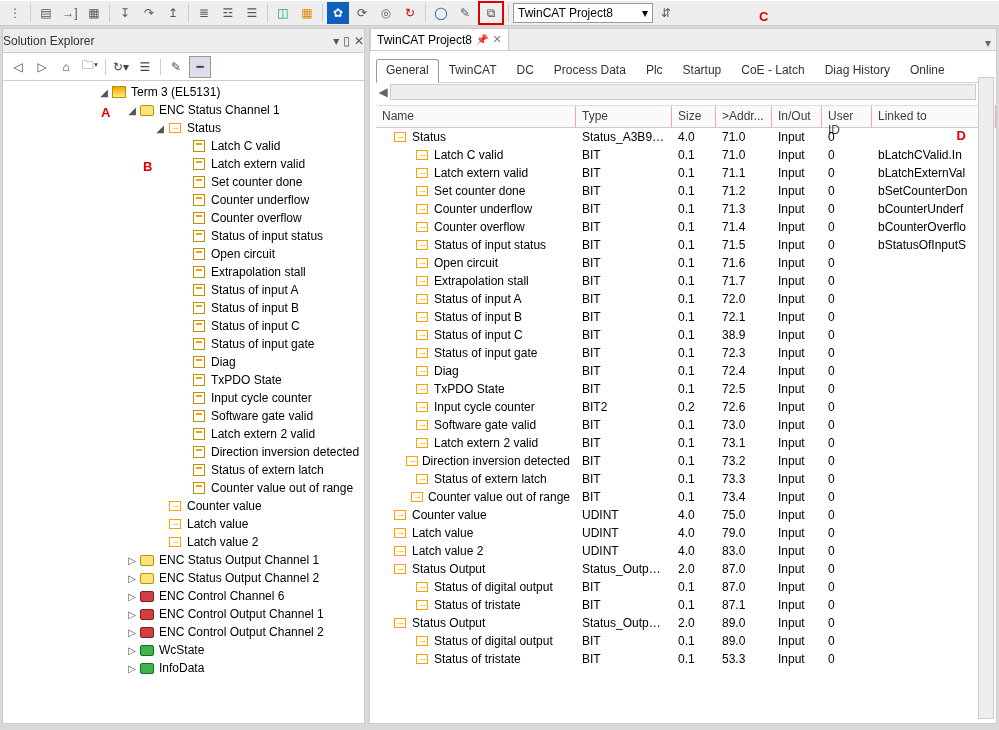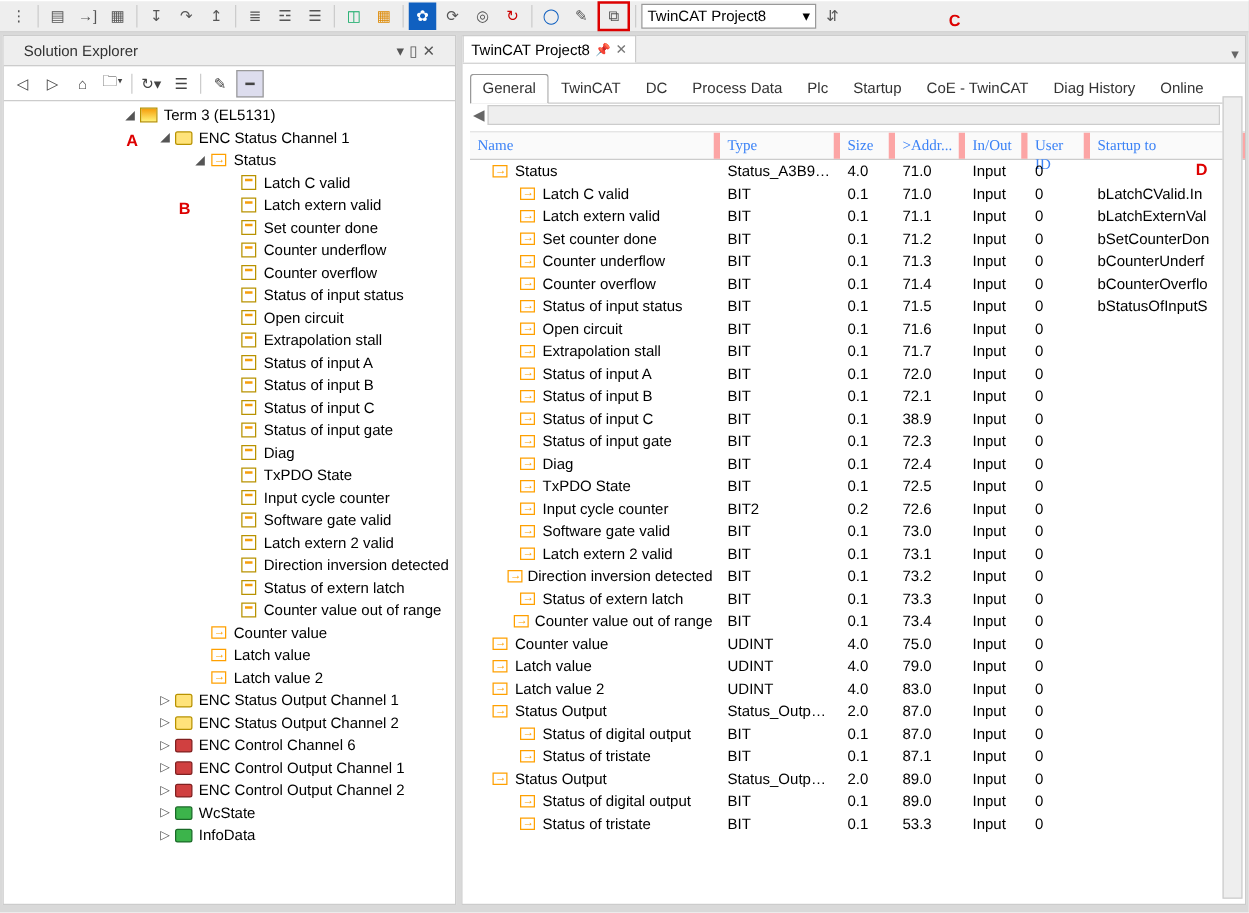--- a/index.html
+++ b/index.html
@@ -11,21 +11,21 @@
 .tb-sep { width:1px; height:18px; background:#ccc; margin:0 2px; }
 .tb-combo { height:20px; width:140px; border:1px solid #999; background:#fff; display:flex; align-items:center; padding:0 4px; justify-content:space-between; }
 .tb-red-box { border:2px solid #d00; }
 
 
 .main { display:flex; height:700px; }
 .pane-left { width:363px; background:#fff; border:1px solid #ccc; margin:2px; display:flex; flex-direction:column; }
 .pane-right { flex:1; background:#fff; border:1px solid #ccc; margin:2px; display:flex; flex-direction:column; position:relative; }
 
 
-.pane-header { height:24px; background:#eee; display:flex; align-items:center; justify-content:space-between; padding:0 16px; border-bottom:1px solid #ccc; }
+.pane-header { height:24px; background:#eee; display:flex; align-items:center; justify-content:space-between; padding:0 0; border-bottom:1px solid #ccc; }
 .pane-header .title { color:#333; }
 .pane-header .btns { display:flex; gap:4px; color:#555; }
 .se-toolbar { height:28px; border-bottom:1px solid #ccc; display:flex; align-items:center; padding:0 4px; gap:2px; }
 .se-tbtn { width:22px; height:22px; display:flex; align-items:center; justify-content:center; color:#444; }
 .se-toolbar .se-sep { width:1px; height:16px; background:#ccc; margin:0 2px;}
 .se-btn-active { border:1px solid #999; background:#dde; }
 .search-bar { height:24px; border-bottom:1px solid #ccc; display:flex; align-items:center; }
 .search-bar input { flex:1; border:none; height:22px; padding:0 4px; color:#666; outline:none; }
 .search-bar .mag { width:22px; text-align:center; color:#666; }
 
@@ -56,21 +56,21 @@
 
 .sub-tabs { display:flex; height:24px; border-bottom:1px solid #ccc; margin:8px 6px 0 6px;}
 .sub-tab { padding:3px 9px; border:1px solid transparent; border-bottom:none; color:#333; cursor:pointer;}
 .sub-tab.active { border:1px solid #999; border-bottom:1px solid #fff; background:#fff; margin-bottom:-1px; border-radius:3px 3px 0 0;}
 .hscroll { height:18px; display:flex; align-items:center; margin:0 6px; color:#666;}
 .hscroll .arrow-l,.hscroll .arrow-r{width:14px;text-align:center;cursor:pointer;}
 .hscroll .track{flex:1; height:16px; background:#eee; border:1px solid #ccc;}
 
 .grid { flex:1; overflow:auto; margin:4px 0 0 6px; border-top:1px solid #ddd;}
 .grid-head { display:flex; height:22px; background:#fafafa; border-bottom:1px solid #ccc; position:sticky; top:0;}
-.grid-head div { border-right:5px solid #fca5a5; padding:3px 6px; color:#3b82f6;font-family:Liberation Serif, serif; }
+.grid-head div { border-right:1px solid #fca5a5; padding:3px 6px; color:#404040; }
 .gc-name{width:200px;} .gc-type{width:96px;} .gc-size{width:44px;} .gc-addr{width:56px;} .gc-io{width:50px;} .gc-uid{width:50px;} .gc-link{flex:1;}
 .grid-body .gr { display:flex; height:18px; align-items:center;}
 .grid-body .gr div { padding:1px 6px; overflow:hidden; text-overflow:ellipsis; white-space:nowrap;}
 .gr .gc-name { display:flex; align-items:center; gap:2px;}
 .gr .lvlpad { display:inline-block; height:1px;}
 .vscroll-stub{ position:absolute; right:2px; top:48px; bottom:4px; width:16px; background:#eee; border:1px solid #ccc;}
 
 </style>
 </head>
 <body>
@@ -361,39 +361,39 @@
       <span class="close-panel-btn">▾</span>
     </div>
 
     <div class="sub-tabs" id="subtabs">
         <div class="sub-tab active">General</div>
         <div class="sub-tab">TwinCAT</div>
         <div class="sub-tab">DC</div>
         <div class="sub-tab">Process Data</div>
         <div class="sub-tab">Plc</div>
         <div class="sub-tab">Startup</div>
-        <div class="sub-tab">CoE - TwinCAT</div>
+        <div class="sub-tab">CoE - Latch</div>
         <div class="sub-tab">Diag History</div>
         <div class="sub-tab">Online</div>
       </div>
     <div class="hscroll">
       <span class="arrow-l">◀</span>
       <span class="track"></span>
       <span class="arrow-r">▶</span>
     </div>
 
     <div class="grid">
       <div class="grid-head" id="ghead">
           <div class="gc-name">Name</div>
           <div class="gc-type">Type</div>
           <div class="gc-size">Size</div>
           <div class="gc-addr">&gt;Addr...</div>
           <div class="gc-io">In/Out</div>
           <div class="gc-uid">User ID</div>
-          <div class="gc-link">Startup to</div>
+          <div class="gc-link">Linked to</div>
         </div>
       <div class="grid-body" id="gbody" style="position:relative">
         <span class="annot" style="right:30px; top:0px;">D</span>
       <div class="gr">
             <div class="gc-name">
               <span class="lvlpad" style="width:6px"></span>
               <span class="icon">
                 <span class="var-i"></span>
               </span>
               <span>Status</span>

